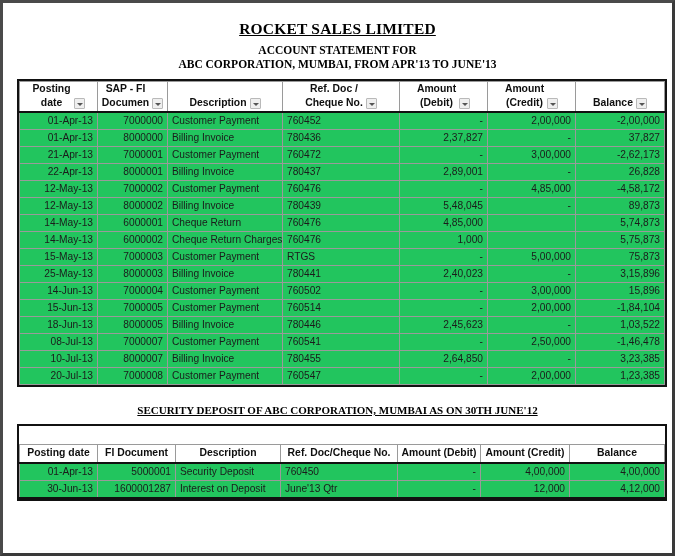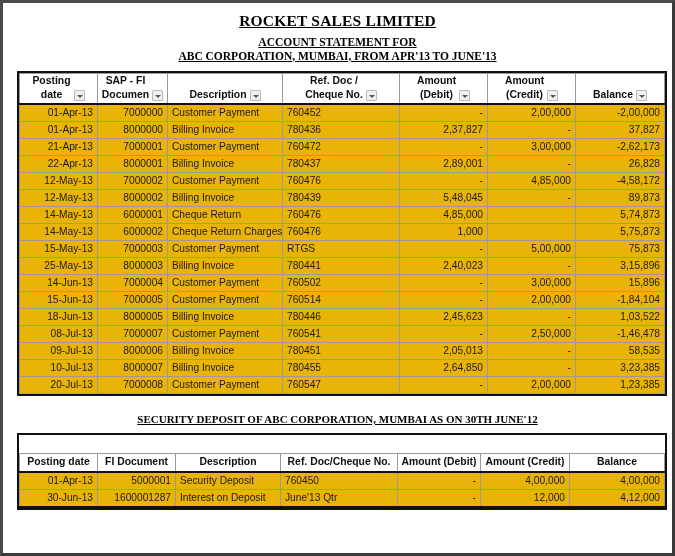--- a/index.html
+++ b/index.html
@@ -16,21 +16,21 @@
     background: #ffffff;
     border: 3px solid #3a3a3a;
     border-top-color: #4a4a4a;
     border-left-color: #4a4a4a;
     overflow: hidden;
   }
   #inner {
     position: absolute;
     top: 0; left: 0; right: 0; bottom: 0;
     background: #ffffff;
-    padding: 0 14px;
+    padding: 8px 14px;
   }
 
   
   .title-main {
     text-align: center;
     font-family: "Liberation Serif", serif;
     font-weight: bold;
     font-size: 15.5px;
     color: #000;
     text-decoration: underline;
@@ -39,38 +39,38 @@
   }
   .title-sub {
     text-align: center;
     font-family: "Liberation Serif", serif;
     font-weight: bold;
     font-size: 11.5px;
     color: #000;
     line-height: 13.5px;
     margin-top: 6px;
   }
-  .title-sub span { text-decoration: underline; }
+  .title-sub span { }
 
   .title-section {
     text-align: center;
     font-family: "Liberation Serif", serif;
     font-weight: bold;
     font-size: 11px;
     color: #000;
     margin-top: 13px;
   }
   .title-section span { text-decoration: underline; }
 
   
   table.stmt {
     border-collapse: collapse;
     table-layout: fixed;
     width: 645px;
-    background: #eab308;
+    background: #22c55e;
     font-size: 10.2px;
     color: #1b1b1b;
   }
   table.stmt td, table.stmt th {
     border: 1px solid #9a9a9a;
     padding: 0 4px;
     height: 17px;
     line-height: 16px;
     overflow: hidden;
     white-space: nowrap;
@@ -352,29 +352,20 @@
                 <td class="num">1,03,522</td>
               </tr>
               <tr>
                 <td class="num">08-Jul-13</td>
                 <td class="num">7000007</td>
                 <td class="lft">Customer Payment</td>
                 <td class="lft">760541</td>
                 <td class="dash">-</td>
                 <td class="num">2,50,000</td>
                 <td class="num">-1,46,478</td>
-              </tr>
-              <tr>
-                <td class="num">09-Jul-13</td>
-                <td class="num">8000006</td>
-                <td class="lft">Billing Invoice</td>
-                <td class="lft">780451</td>
-                <td class="num">2,05,013</td>
-                <td class="dash">-</td>
-                <td class="num">58,535</td>
               </tr>
               <tr>
                 <td class="num">10-Jul-13</td>
                 <td class="num">8000007</td>
                 <td class="lft">Billing Invoice</td>
                 <td class="lft">780455</td>
                 <td class="num">2,64,850</td>
                 <td class="dash">-</td>
                 <td class="num">3,23,385</td>
               </tr>

